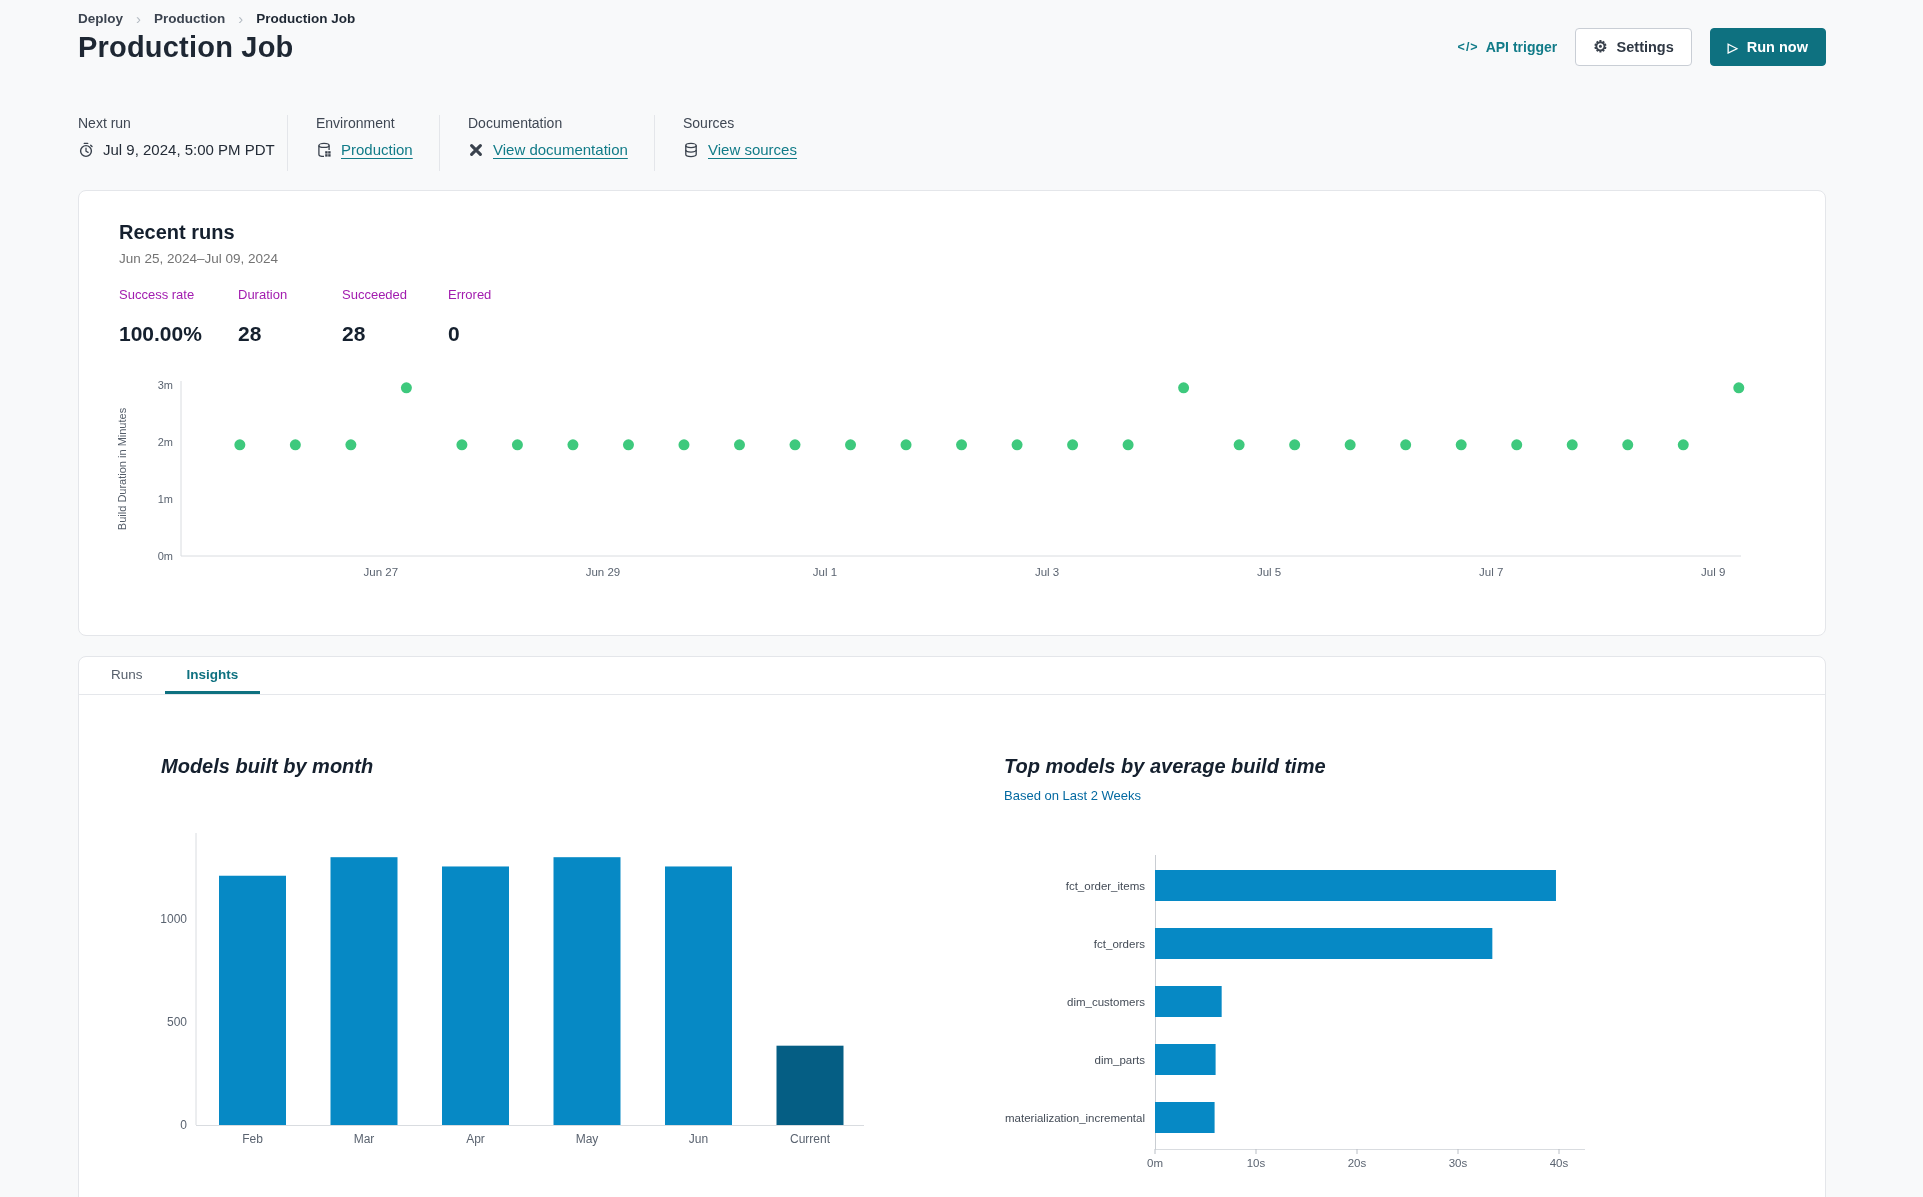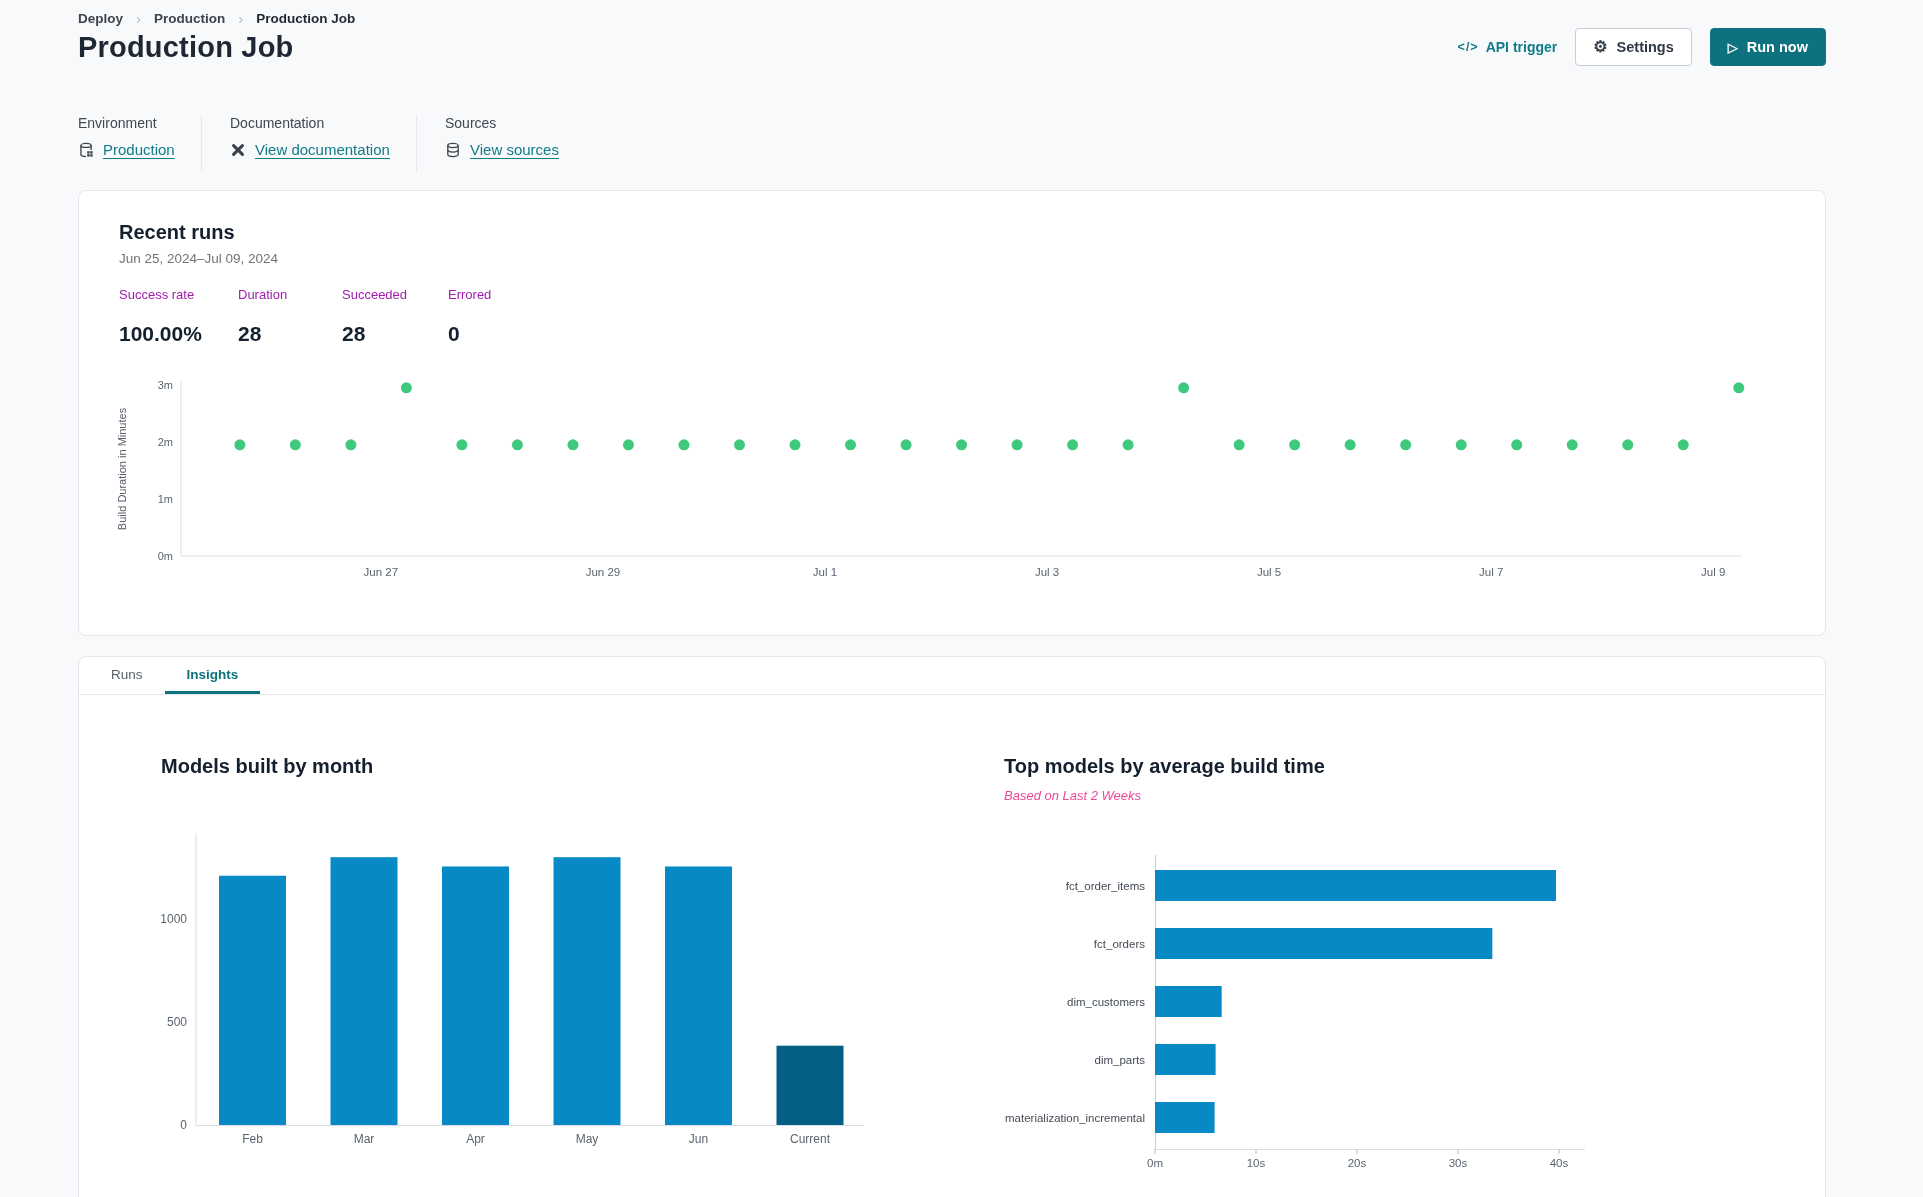--- a/index.html
+++ b/index.html
@@ -53,24 +53,24 @@
   .stat-value { margin-top:20px; font-size:21px; font-weight:700; color:#15202e; }
   .scatter-wrap { position:absolute; left:0; top:170px; width:1746px; height:250px; }
 
   .card.tabs-card { top:656px; height:600px; }
   .tabbar { position:absolute; top:0; left:0; right:0; height:38px; border-bottom:1px solid #e5e7eb;
     display:flex; align-items:stretch; padding-left:10px; }
   .tab { display:flex; align-items:center; padding:0 22px; font-size:13.5px; color:#57606c;
     border-bottom:3px solid transparent; cursor:pointer; }
   .tab.active { color:#0e7180; font-weight:700; border-bottom-color:#0e7180; }
 
-  .chart-title { position:absolute; font-size:20px; font-weight:700; color:#15202e; }
+  .chart-title { position:absolute; font-size:20px; font-weight:700; color:#15202e;font-style:italic; }
   .chart-title.left { left:82px; top:98px; }
   .chart-title.right { left:925px; top:98px; }
-  .chart-subtitle { position:absolute; left:925px; top:131px; font-size:13px; color:#ec4899;font-style:italic; }
+  .chart-subtitle { position:absolute; left:925px; top:131px; font-size:13px; color:#0369a1; }
   .bar-wrap { position:absolute; left:60px; top:150px; width:860px; height:400px; }
   .hbar-wrap { position:absolute; left:850px; top:190px; width:724px; height:330px; }
 
   svg text { font-family:"Liberation Sans", sans-serif; }
 </style>
 </head>
 <body>
 
 <div class="frame">
 
@@ -95,20 +95,31 @@
           <span>Settings</span>
         </button>
         <button class="btn primary">
           <span class="play">▷</span>
           <span>Run now</span>
         </button>
       </div>
     </div>
 
     <div class="meta-row">
+      <div class="meta-col c1">
+        <div class="meta-label">Next run</div>
+        <div class="meta-value">
+          <svg width="16" height="16" viewBox="0 0 16 16">
+            <circle cx="8" cy="9" r="5.4" fill="none" stroke="#3a424d" stroke-width="1.4"></circle>
+            <path d="M8 6.2v3l2.1 1.2" fill="none" stroke="#3a424d" stroke-width="1.3" stroke-linecap="round"></path>
+            <path d="M6.3 1.4h3.4M12.7 3.2l1.3 1.3" fill="none" stroke="#3a424d" stroke-width="1.4" stroke-linecap="round"></path>
+          </svg>
+          <span>Jul 9, 2024, 5:00 PM PDT</span>
+        </div>
+      </div>
       <div class="meta-col c2">
         <div class="meta-label">Environment</div>
         <div class="meta-value">
           <svg width="16" height="16" viewBox="0 0 16 16">
             <ellipse cx="8" cy="3.4" rx="5.1" ry="2" fill="none" stroke="#3a424d" stroke-width="1.3"></ellipse>
             <path d="M2.9 3.4v9c0 1.1 2.3 2 5.1 2" fill="none" stroke="#3a424d" stroke-width="1.3"></path>
             <path d="M13.1 3.4V8" fill="none" stroke="#3a424d" stroke-width="1.3"></path>
             <rect x="9.2" y="9.2" width="2.4" height="2.4" fill="#3a424d"></rect>
             <rect x="12.2" y="9.2" width="2.4" height="2.4" fill="#3a424d"></rect>
             <rect x="9.2" y="12.2" width="2.4" height="2.4" fill="#3a424d"></rect>

